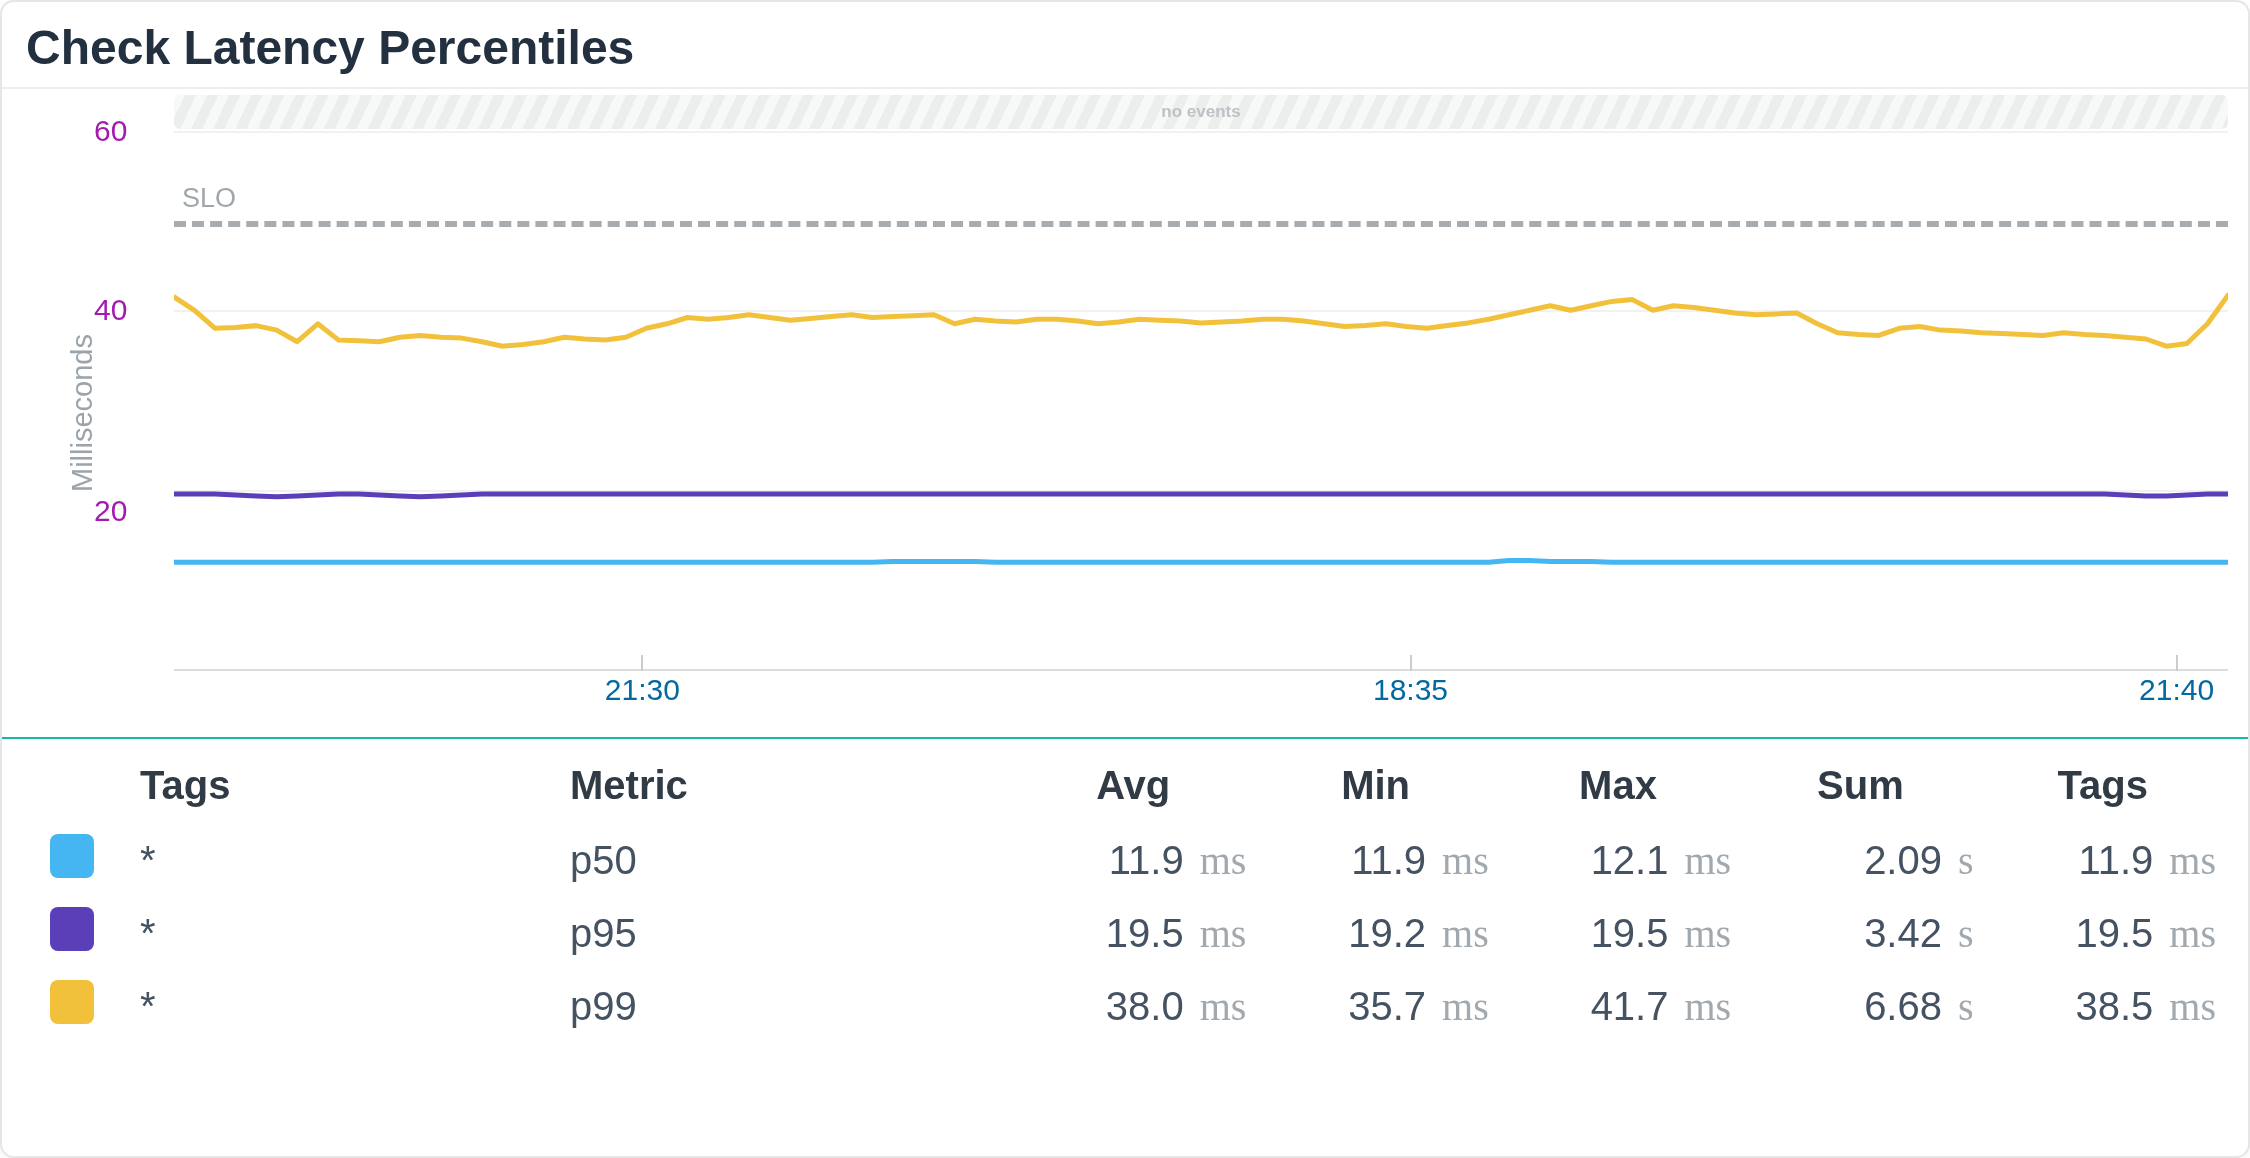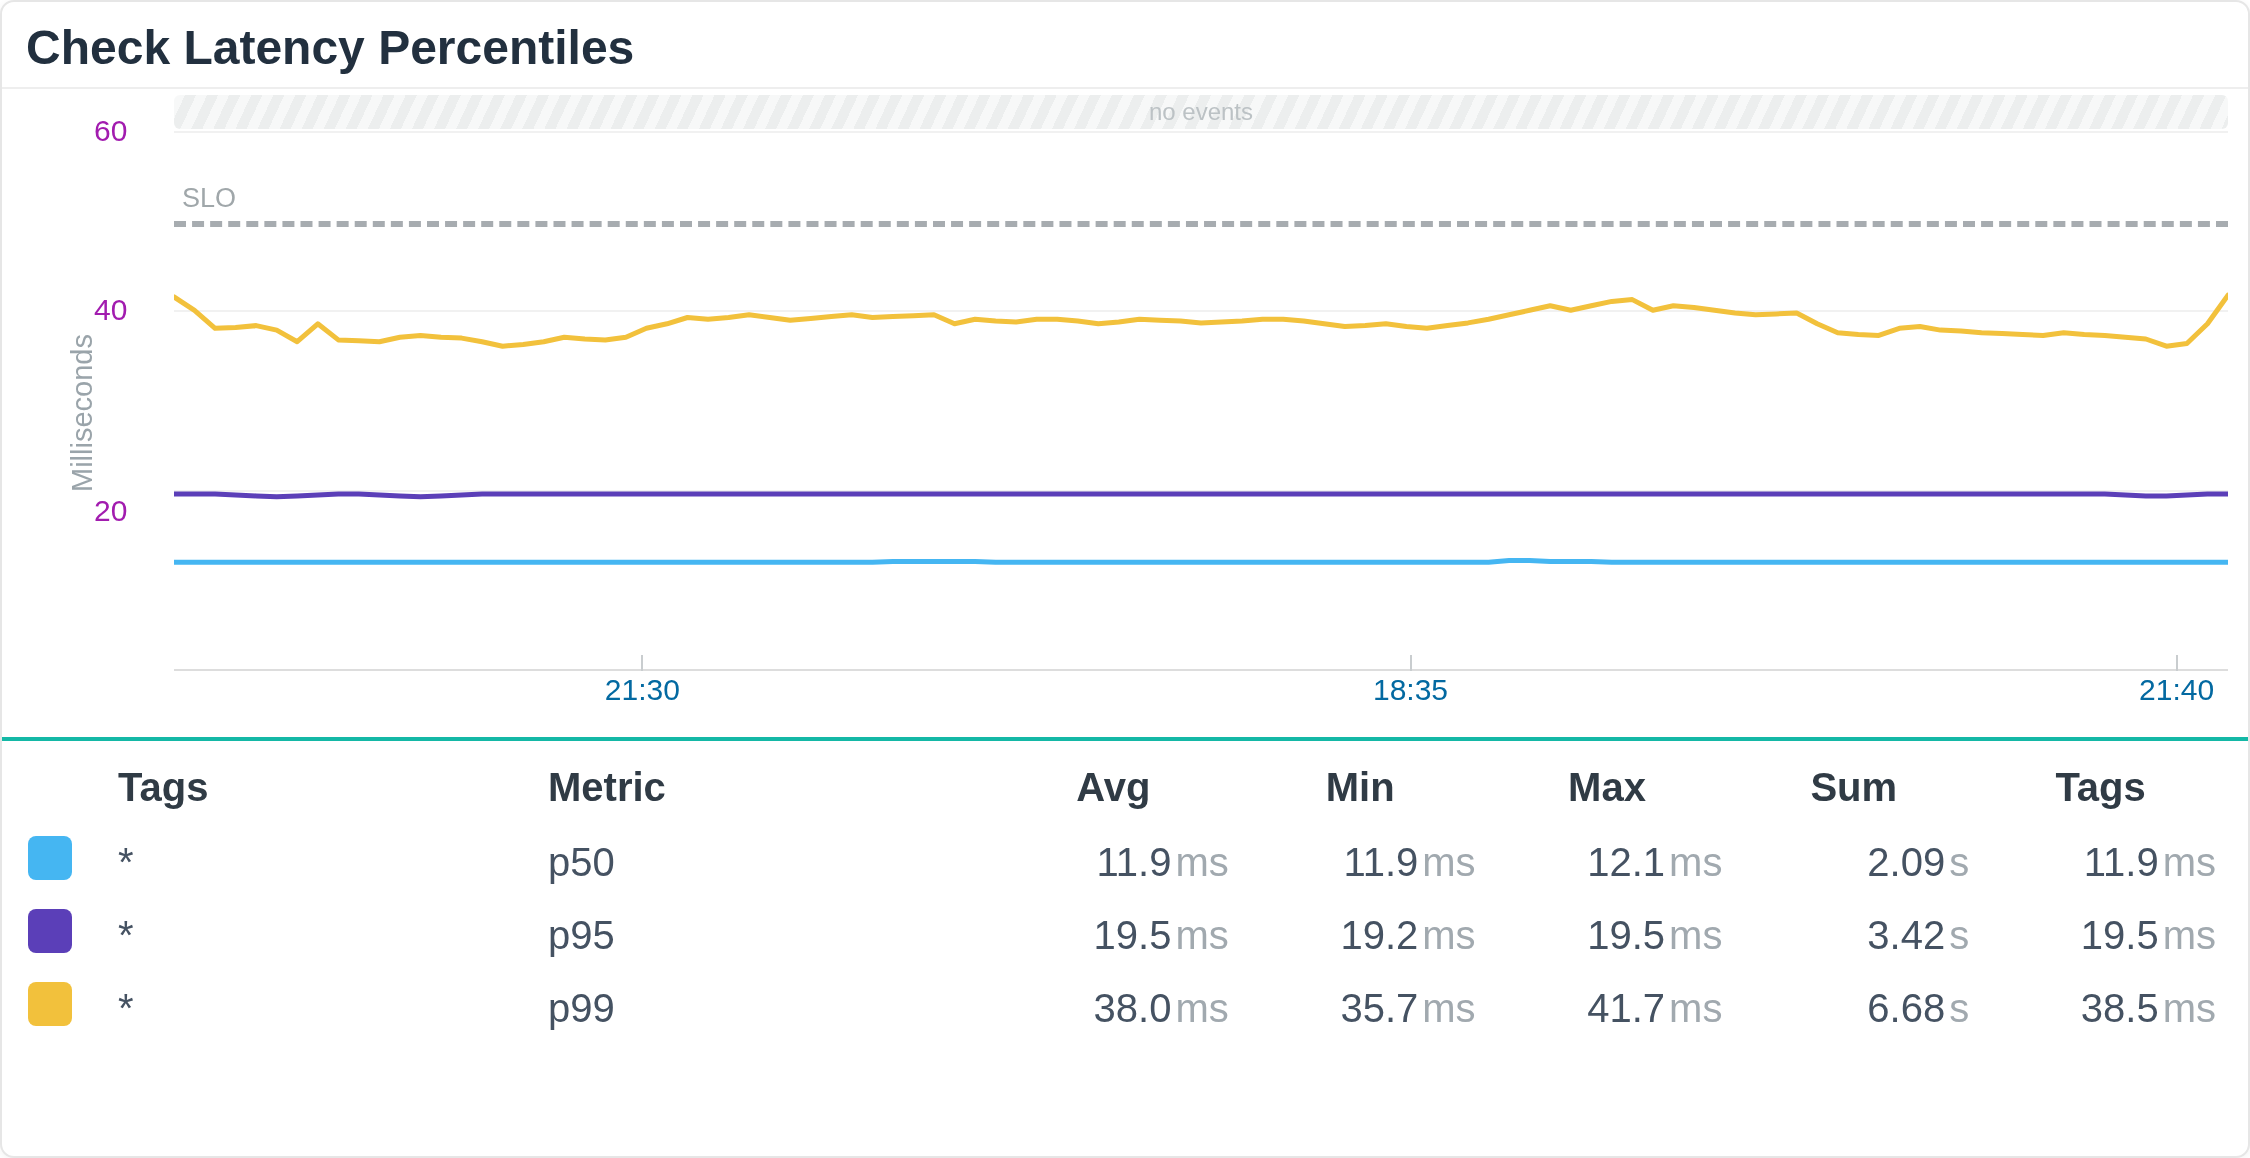--- a/index.html
+++ b/index.html
@@ -39,47 +39,47 @@
     font-size: 29px;
     color: #9aa4aa;
     font-weight: 500;
     white-space: nowrap;
   }
   .events-strip {
     height: 34px;
     margin: 6px 20px 0 172px;
     border-radius: 6px;
     text-align: center;
-    font-size: 24px;
+    font-size: 17px;
     color: #bcc2c5;
-    font-weight: 400;
+    font-weight: 700;
     background: repeating-linear-gradient(115deg, #f7f8f8 0, #f7f8f8 10px, #eceeee 10px, #eceeee 20px);
     line-height: 34px;
   }
   .legend-table {
-    border-top: 4px solid #14b8a6;
-    padding: 14px 24px 16px 18px;
+    border-top: 2px solid #14b8a6;
+    padding: 14px 24px 16px 40px;
   }
   table { width: 100%; border-collapse: collapse; table-layout: fixed; }
   th {
     text-align: left;
     font-size: 40px;
     font-weight: 700;
     color: #303b45;
     padding: 10px 8px 16px 8px;
   }
   th.num { text-align: center; }
   td {
     font-size: 40px;
     padding: 10px 8px;
     color: #455262;
     font-weight: 400;
   }
   td.num { text-align: right; white-space: nowrap; }
-  td.num .unit { color: #a1a9af; font-weight: 400; margin-left: 4px; }
+  td.num .unit { color: #a1a9af; font-weight: 400; margin-left: 16px; font-family: Liberation Serif, serif; }
   .swatch {
     width: 44px; height: 44px; border-radius: 8px;
     display: inline-block;
   }
   .ytick {
     position: absolute; left: -80px; font-size: 30px; color: #a21caf; font-weight: 400; transform: translateY(-50%);
   }
   .gridline {
     position: absolute; left: 0; right: 0; border-top: 2px solid #f1f1f1;
   }

